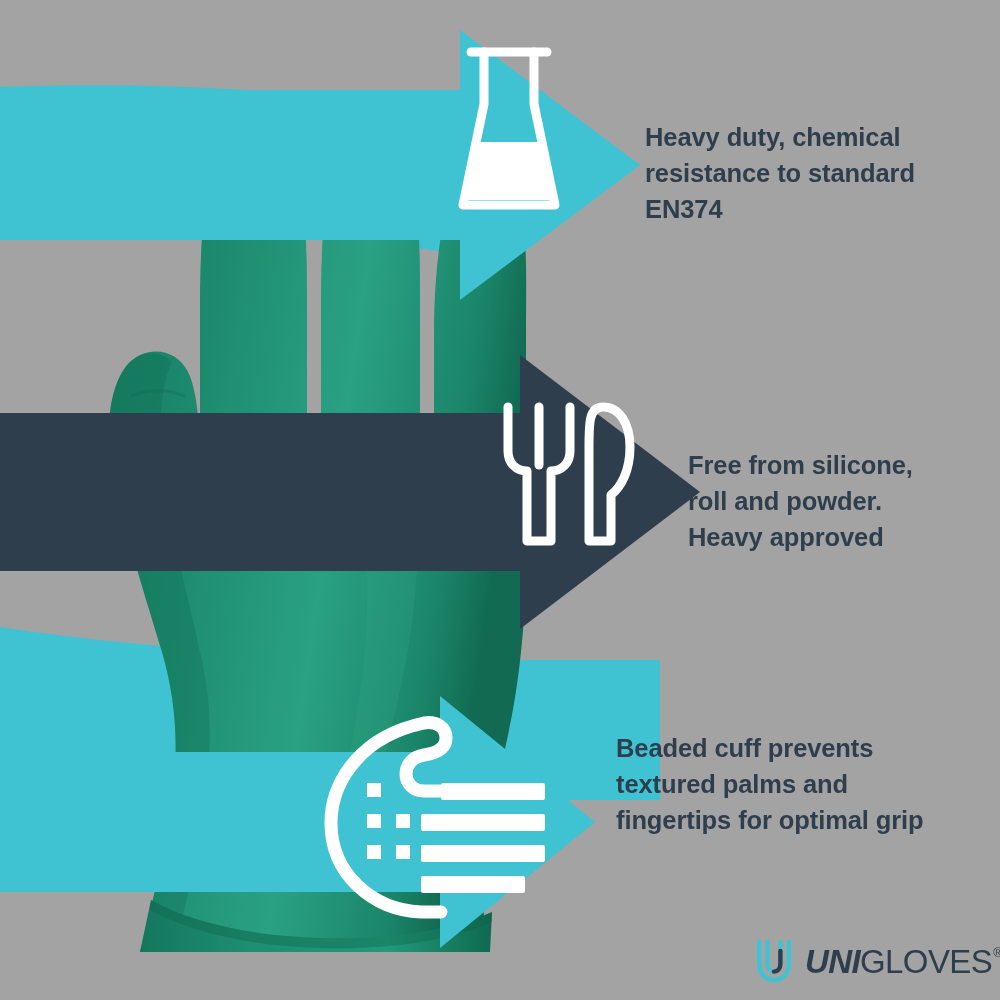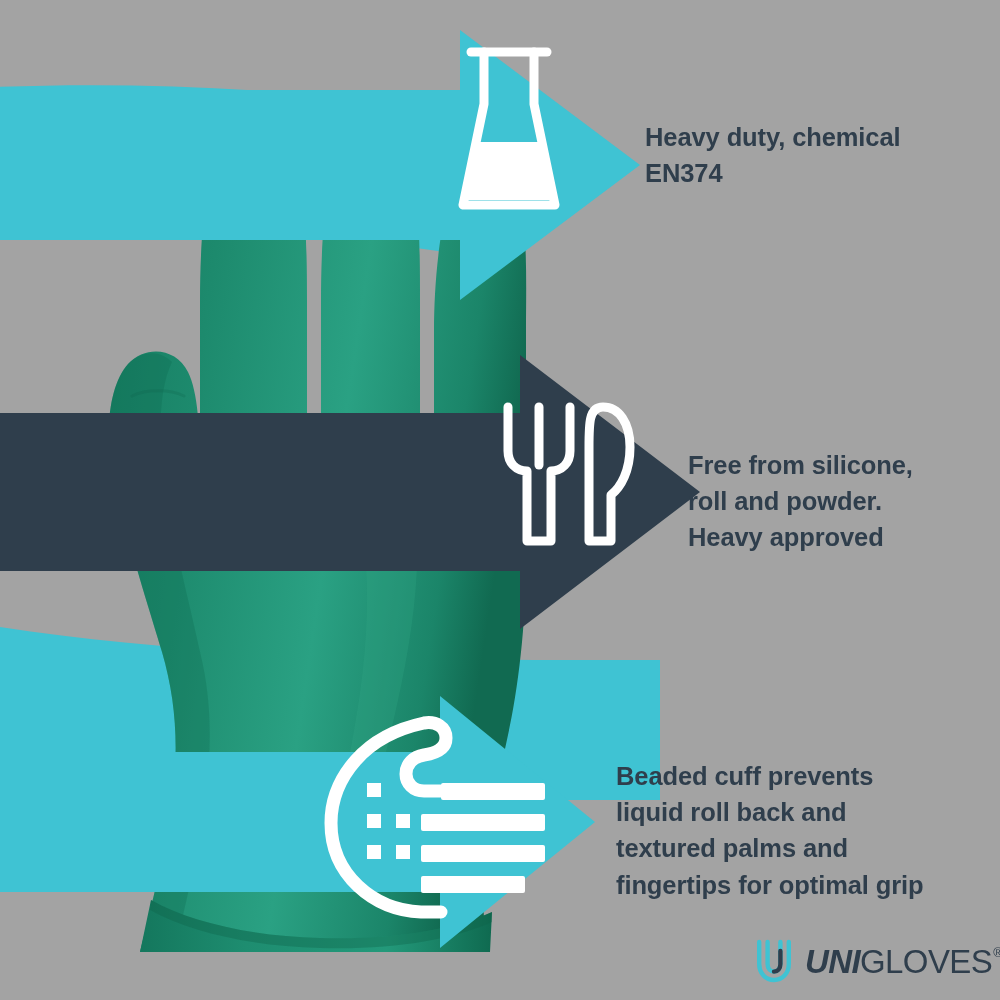--- a/index.html
+++ b/index.html
@@ -49,21 +49,21 @@
     position: absolute;
     z-index: 4;
     color: #2f3e4c;
     font-weight: bold;
     font-size: 25.5px;
     line-height: 1.42;
     letter-spacing: -0.1px;
   }
   #text-1 { left: 645px; top: 119px; width: 330px; }
   #text-2 { left: 688px; top: 447px; width: 300px; }
-  #text-3 { left: 616px; top: 758px; width: 370px; }
+  #text-3 { left: 616px; top: 730px; width: 370px; }
 
   .feature-text .line { display: block; white-space: nowrap; }
 
   
   #logo {
     position: absolute;
     z-index: 5;
     left: 756px;
     top: 938px;
     display: flex;
@@ -276,32 +276,32 @@
         <rect x="367" y="124" width="14" height="14"></rect>
         <rect x="367" y="155" width="14" height="14"></rect>
         <rect x="396" y="124" width="14" height="14"></rect>
         <rect x="396" y="155" width="14" height="14"></rect>
       </g>
     </g>
   </svg>
 
   <div class="feature-text" id="text-1">
     <span class="line">Heavy duty, chemical</span>
+    <span class="line">resistance to standard</span>
     <span class="line">EN374</span>
   </div>
 
   <div class="feature-text" id="text-2">
     <span class="line">Free from silicone,</span>
     <span class="line">roll and powder.</span>
     <span class="line">Heavy approved</span>
   </div>
 
   <div class="feature-text" id="text-3">
     <span class="line">Beaded cuff prevents</span>
-    <span class="line">liquid roll back and</span>
     <span class="line">textured palms and</span>
     <span class="line">fingertips for optimal grip</span>
   </div>
 
   <div id="logo">
     <svg id="logo-mark" width="36" height="44" viewBox="0 0 36 44">
       <path fill="none" stroke="#3fc3d3" stroke-width="4.4" stroke-linecap="round" d="M 3.2 3 L 3.2 25 C 3.2 34.4, 9.7 41, 18 41 C 26.3 41, 32.8 34.4, 32.8 25 L 32.8 3"></path>
       <path fill="none" stroke="#3fc3d3" stroke-width="4.4" stroke-linecap="round" d="M 11.6 3 L 11.6 25 C 11.6 29.6, 14.4 32.6, 18 32.6 C 21.6 32.6, 24.4 29.6, 24.4 25 L 24.4 3"></path>
       <path fill="none" stroke="#2f3e4c" stroke-width="4.4" stroke-linecap="round" d="M 18 32.6 C 21.6 32.6, 24.4 29.6, 24.4 25 L 24.4 12"></path>
     </svg>

